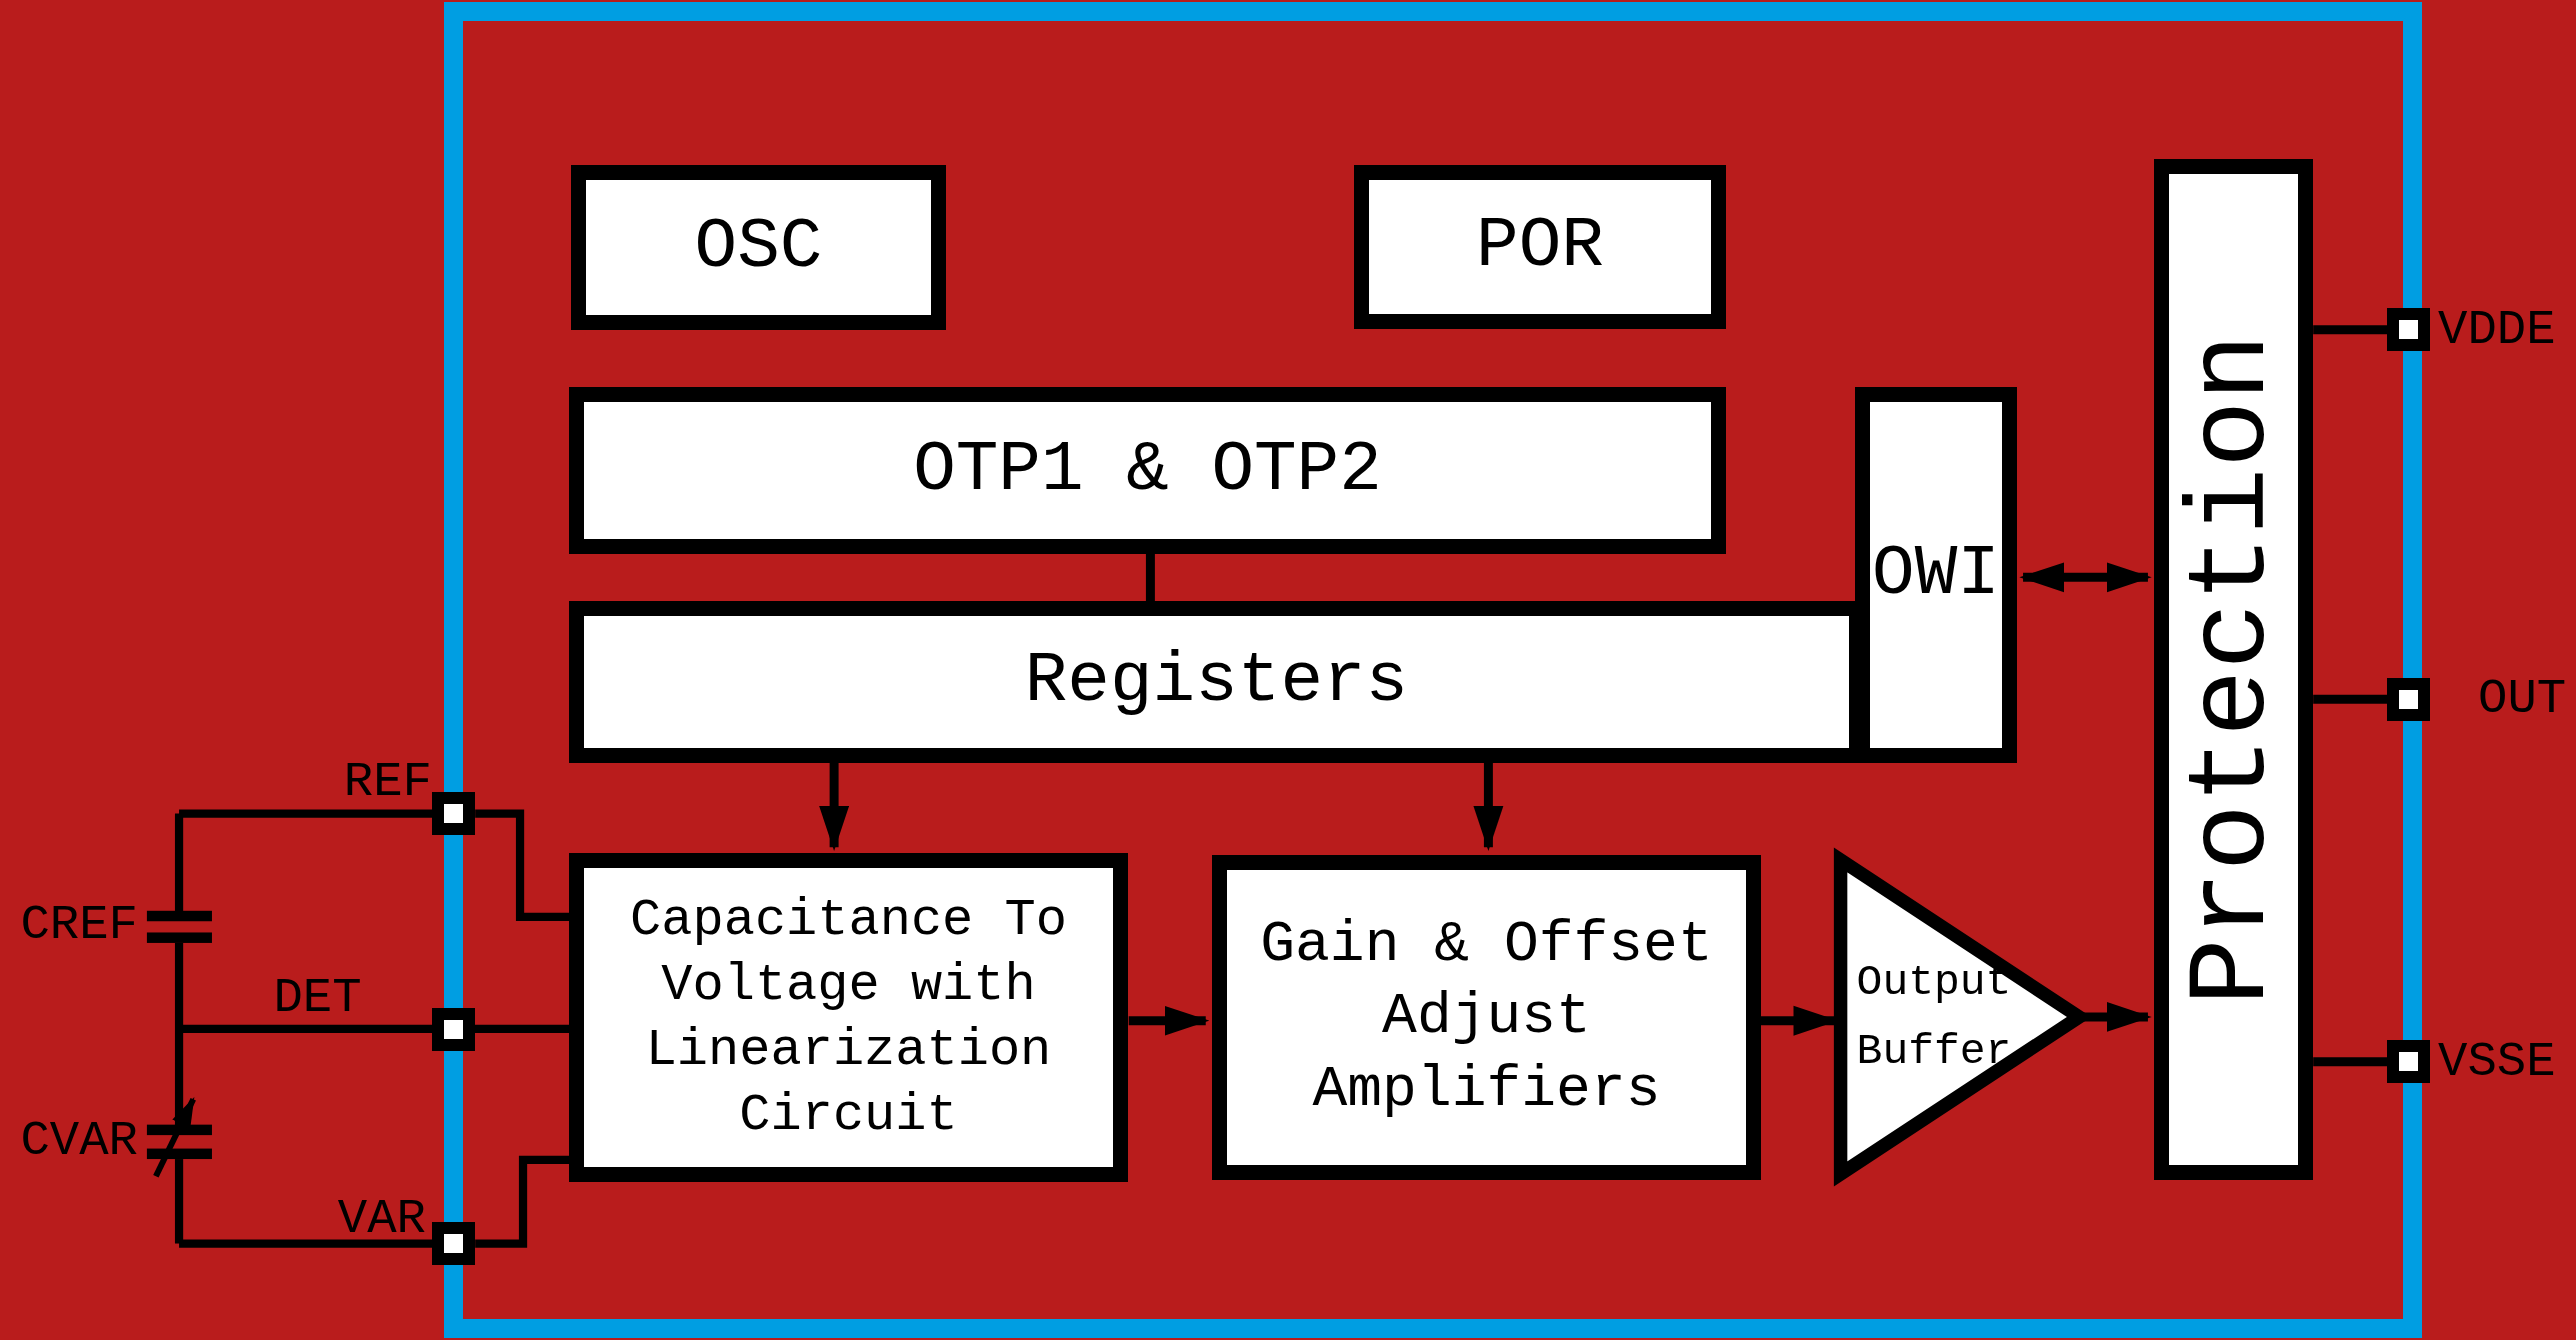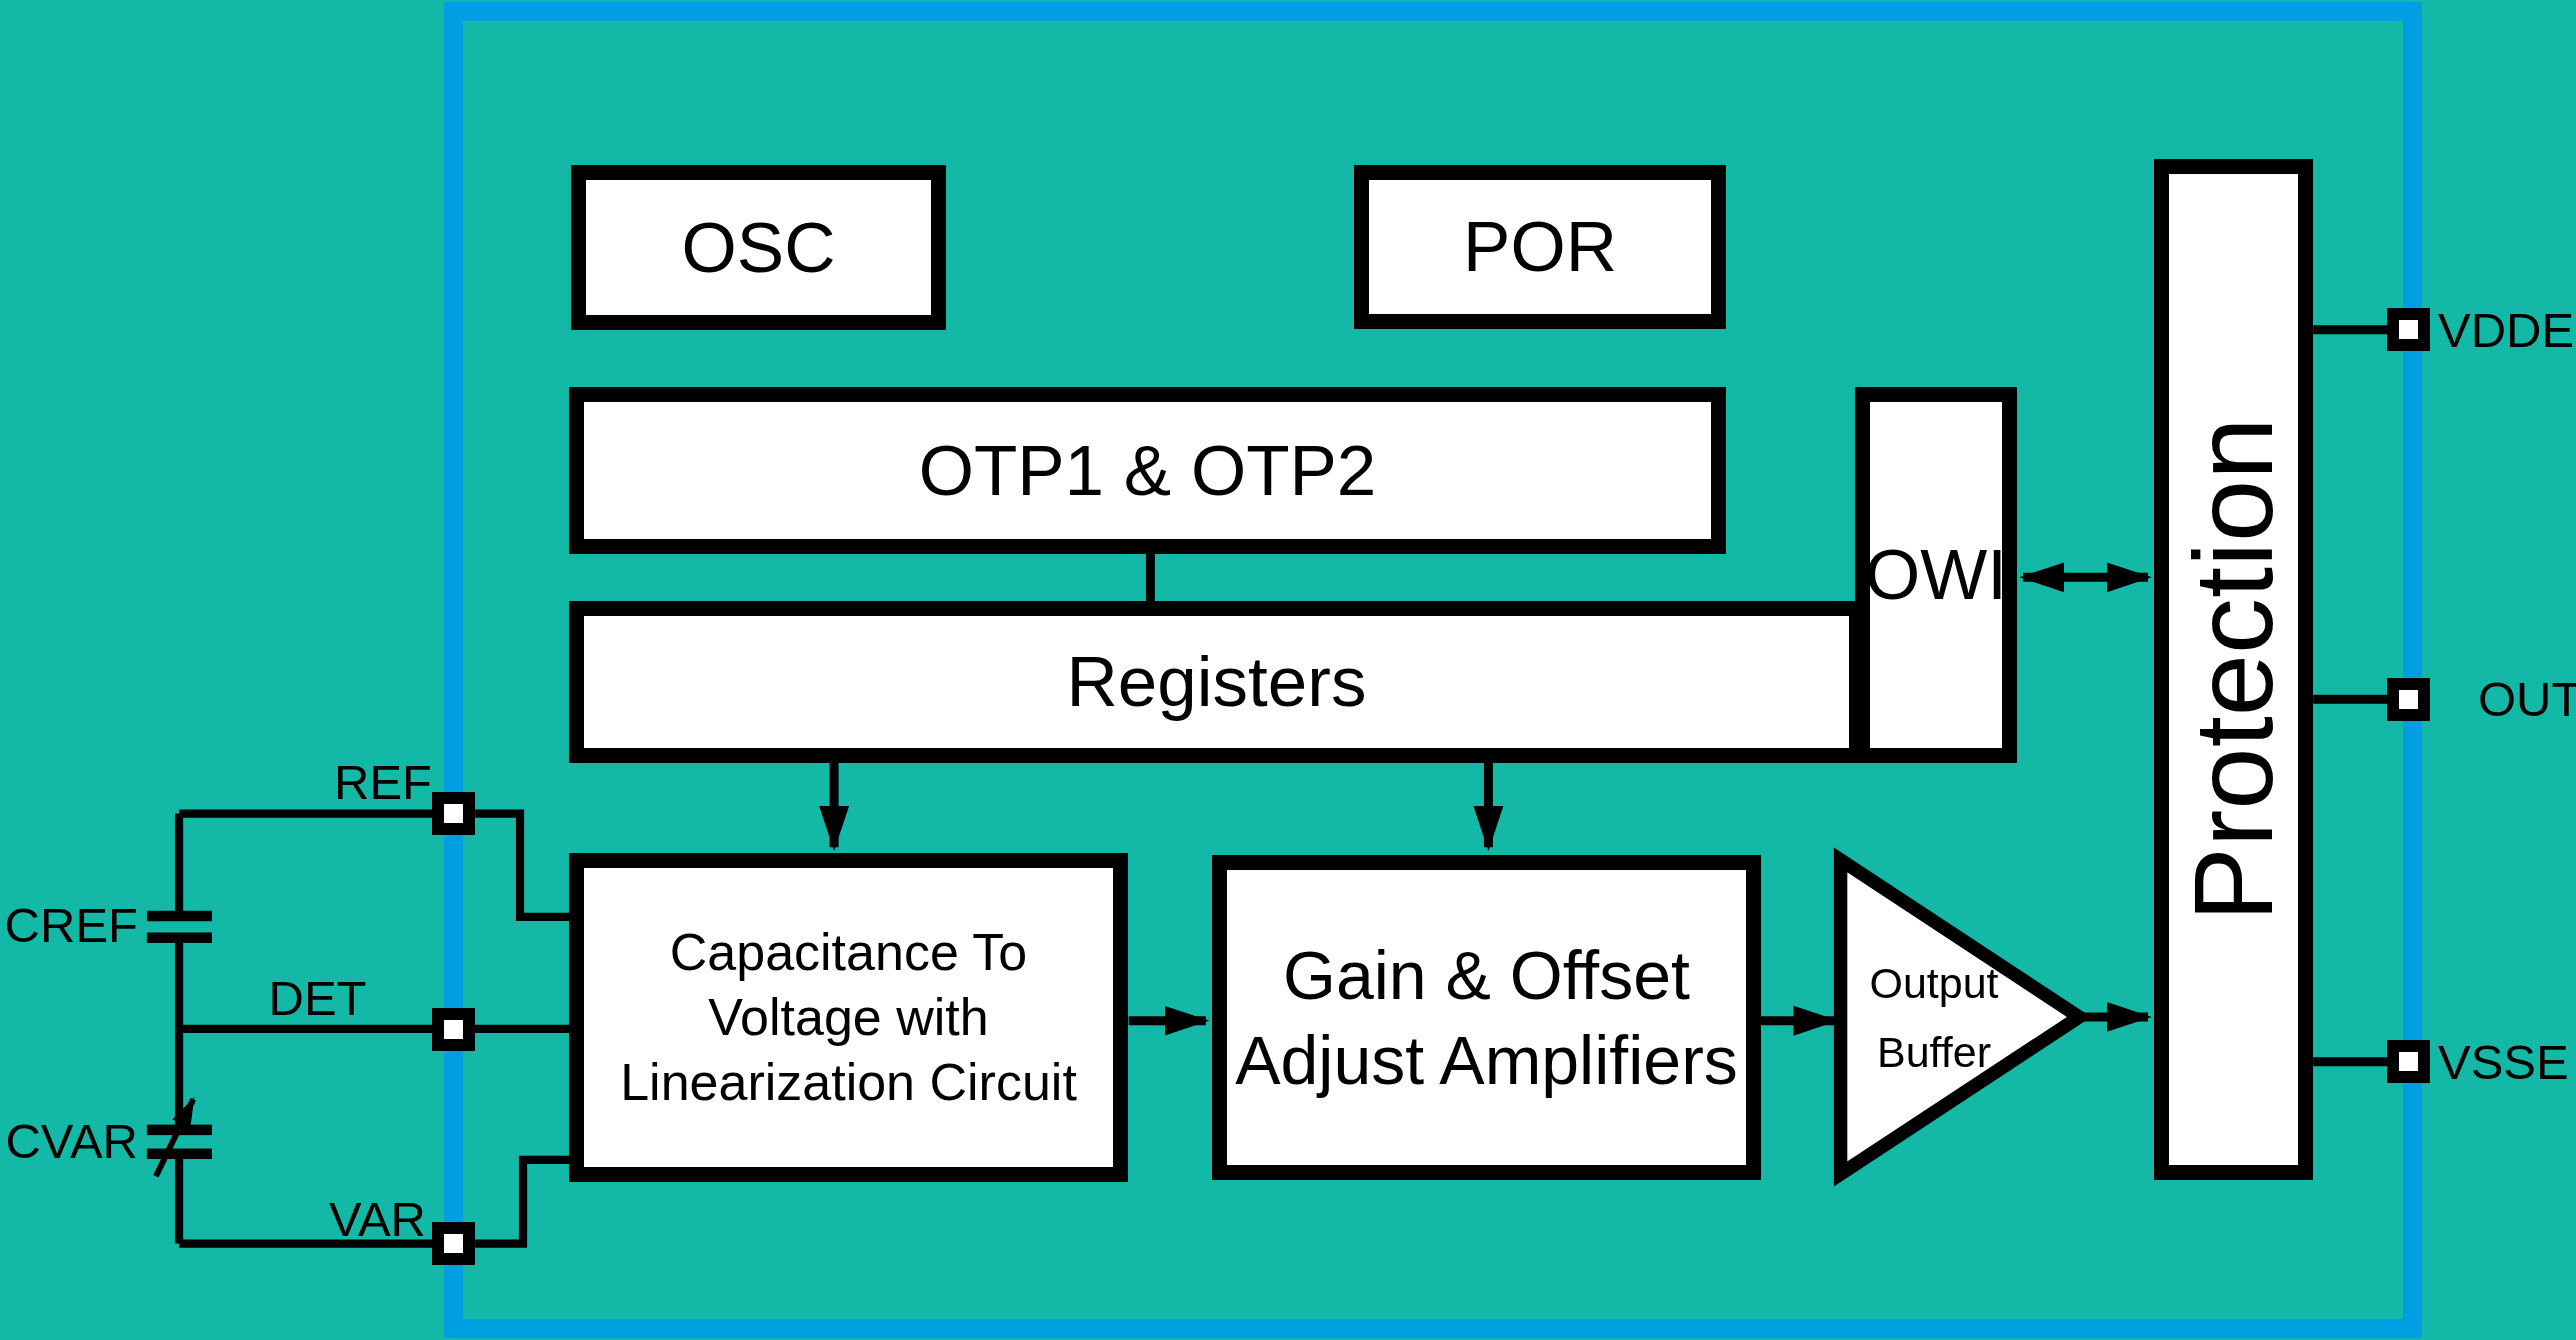--- a/index.html
+++ b/index.html
@@ -1,20 +1,20 @@
 <!DOCTYPE html>
 <html style="font-size:12px"><head>
 <meta charset="utf-8">
 <style>
   html,body{margin:0;padding:0;background:#ffffff;}
   #stage{
     position:relative;
     width:2576px;height:1340px;
-    background:#14b8a6;
-    font-family:Liberation Sans, sans-serif;
+    background:#b91c1c;
+    font-family:Liberation Mono, monospace;
     color:#000;
     overflow:hidden;
   }
   
   #chip-outline{
     position:absolute;
     left:444px;top:1.5px;width:1978px;height:1336px;
     border:19.4px solid #009EE2;
     box-sizing:border-box;
   }
@@ -25,21 +25,21 @@
     box-sizing:border-box;
     background:#fff;
     display:flex;align-items:center;justify-content:center;
     text-align:center;
   }
   .block-label{
     white-space:pre-line;
     font-size:71px;
     line-height:1.2;
   }
-  .block-label.medium{font-size:68px;line-height:1.25;}
+  .block-label.medium{font-size:58px;line-height:1.25;}
   .block-label.small{font-size:52px;line-height:1.25;}
   .vlabel{
     transform:rotate(-90deg);
     white-space:nowrap;
     font-size:112px;
   }
   
   #blk-osc      {left:571px; top:165px; width:375px; height:165px;}
   #blk-por      {left:1354px;top:165px; width:372px; height:164px;}
   #blk-otp      {left:569px; top:387px; width:1157px;height:167px;}

